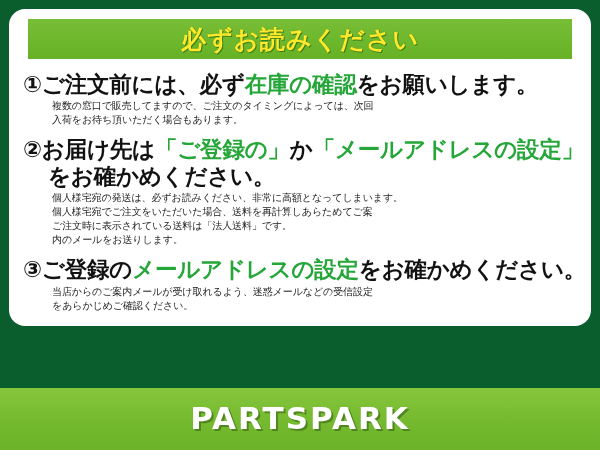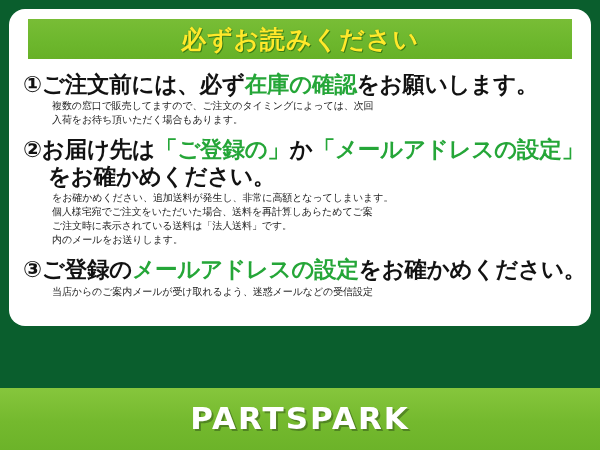--- a/index.html
+++ b/index.html
@@ -80,30 +80,31 @@
           <div class="head"><span>①</span><span>ご注文前には、必ず</span><span class="hl">在庫の確認</span><span>をお願いします。</span></div>
           <div class="body">
             <div>複数の窓口で販売してますので、ご注文のタイミングによっては、次回</div>
             <div>入荷をお待ち頂いただく場合もあります。</div>
           </div>
         </div>
         <div class="item">
           <div class="head"><span>②</span><span>お届け先は</span><span class="hl">「ご登録の」</span><span>か</span><span class="hl">「メールアドレスの設定」</span></div>
           <div class="head wrapline">をお確かめください。</div>
           <div class="body">
-            <div>をお確かめください、追加送料が発生し、非常に高額となってしまいます。</div>
+            <div>個人様宅宛の発送は、必ずお読みください、非常に高額となってしまいます。</div>
             <div>個人様宅宛でご注文をいただいた場合、送料を再計算しあらためてご案</div>
             <div>ご注文時に表示されている送料は「法人送料」です。</div>
             <div>内のメールをお送りします。</div>
           </div>
         </div>
         <div class="item">
           <div class="head"><span>③</span><span>ご登録の</span><span class="hl">メールアドレスの設定</span><span>をお確かめください。</span></div>
           <div class="body">
             <div>当店からのご案内メールが受け取れるよう、迷惑メールなどの受信設定</div>
+            <div>をあらかじめご確認ください。</div>
           </div>
         </div>
       </div>
 
   </div>
 
   <div id="footer-brand">
     <span id="brand-text">PARTSPARK</span>
   </div>
 

